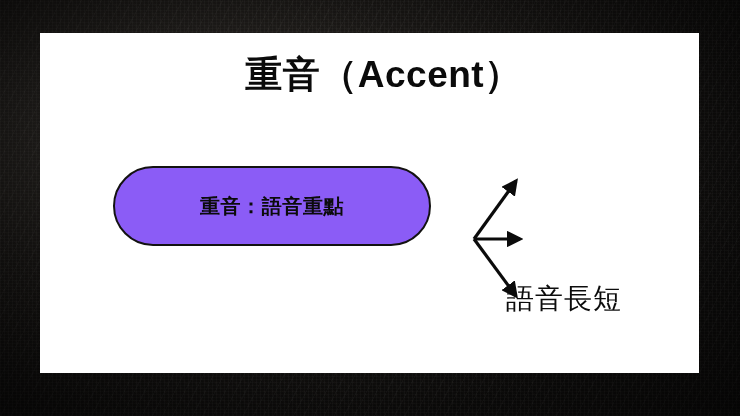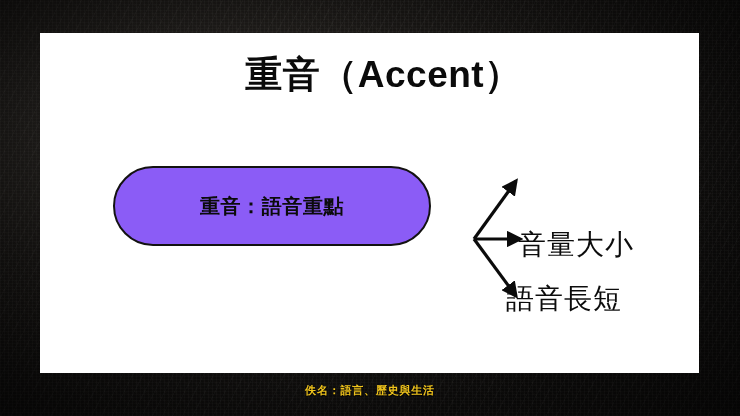--- a/index.html
+++ b/index.html
@@ -141,20 +141,18 @@
           <path d="M 0 0 L 10 5 L 0 10 z" fill="#0b0b0b"></path>
         </marker>
       </defs>
       <g stroke="#0b0b0b" stroke-width="3.2" fill="none" marker-end="url(#head-up)">
         <line x1="54" y1="86" x2="96" y2="28"></line>
         <line x1="54" y1="86" x2="100" y2="86"></line>
         <line x1="54" y1="86" x2="96" y2="143"></line>
       </g>
     </svg>
 
-    <div class="branch-label" id="branch-label-1">音量大小</div>
     <div class="branch-label" id="branch-label-2">語音長短</div>
 
   </div>
 
-  <div id="footer-caption">佚名：語言、歷史與生活</div>
 
 </div>
 
 </body></html>

